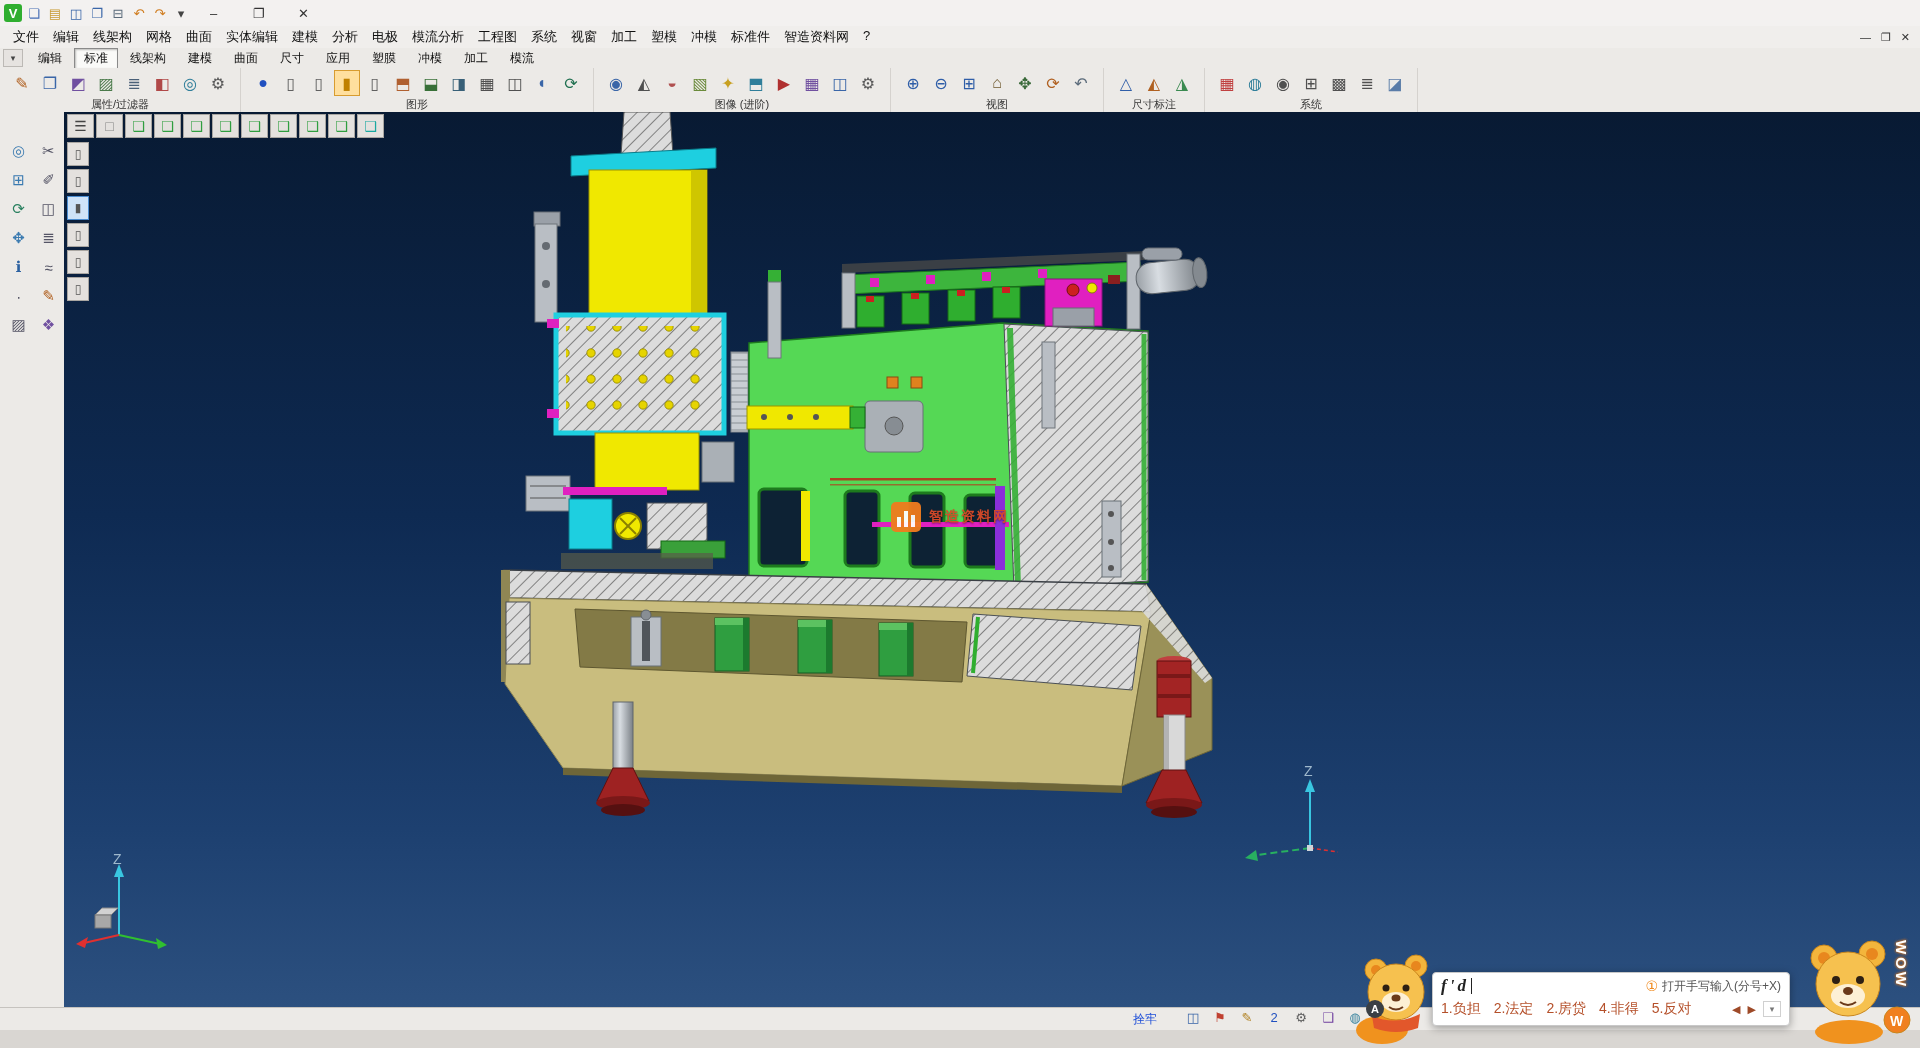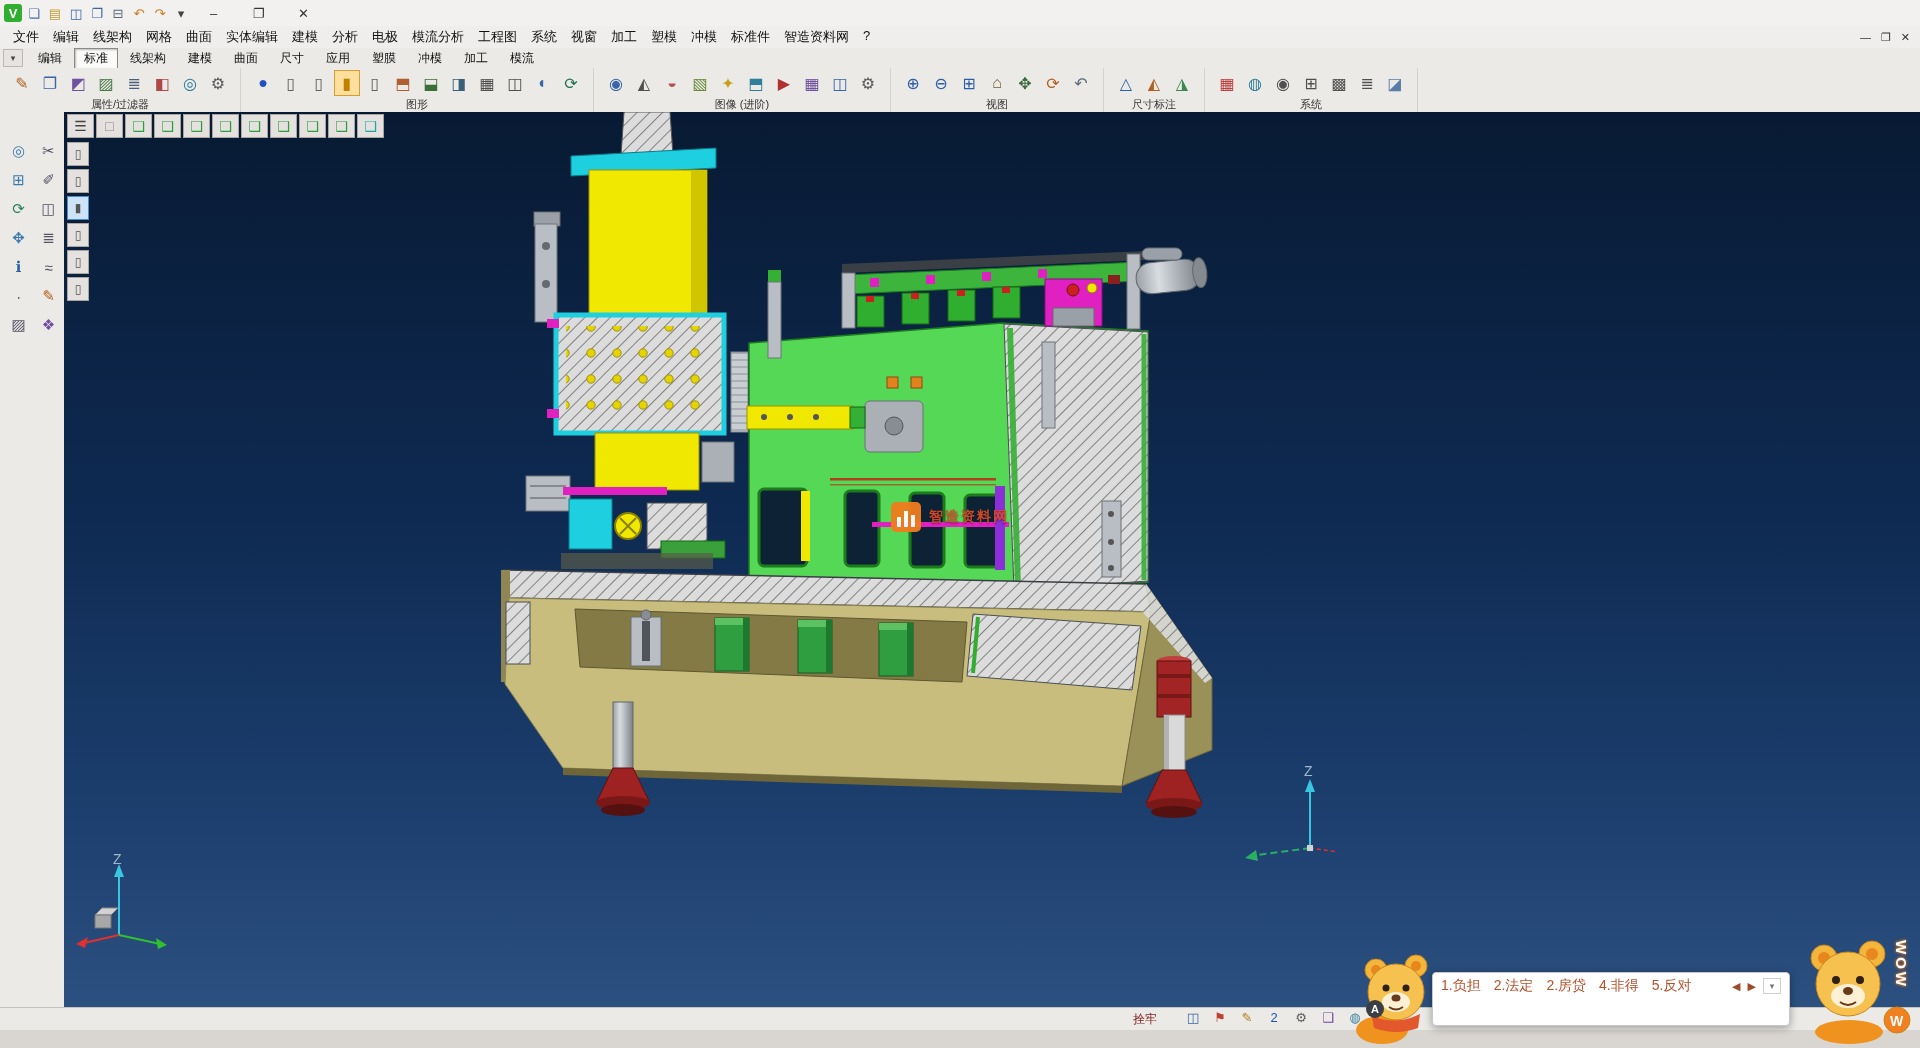--- a/index.html
+++ b/index.html
@@ -55,21 +55,21 @@
   .watermark{position:absolute;left:827px;top:390px;display:flex;align-items:center;gap:8px;opacity:.95;}
   .wm-logo{width:30px;height:30px;background:#f07c1e;border-radius:5px;display:flex;align-items:flex-end;justify-content:center;gap:3px;padding-bottom:5px;box-sizing:border-box;}
   .wm-logo i{display:block;width:4px;background:#fff;}
   .wm-logo i:nth-child(1){height:10px;}
   .wm-logo i:nth-child(2){height:16px;}
   .wm-logo i:nth-child(3){height:12px;}
   .wm-text{font-size:14px;font-weight:bold;color:#d84a28;letter-spacing:2px;text-shadow:0 1px 2px rgba(0,0,0,.45);}
 
   
   .statusbar{position:absolute;left:0;right:0;bottom:18px;height:22px;background:#eceae7;border-top:1px solid #c6c3bf;font-size:12px;}
-  .sb-lock{position:absolute;left:1133px;top:3px;color:#7f1d1d;}
+  .sb-lock{position:absolute;left:1133px;top:3px;color:#1d4ed8;}
   .sb-icons{position:absolute;left:1184px;top:2px;display:flex;gap:9px;}
   .sb-ico{width:18px;text-align:center;font-size:13px;}
   .sb-coord{position:absolute;left:1630px;top:3px;width:100px;text-align:right;color:#222;}
   .bottomstrip{position:absolute;left:0;right:0;bottom:0;height:18px;background:#d9d6d2;}
 
   
   .ime{position:absolute;left:1432px;top:972px;width:358px;height:54px;background:#fff;border:1px solid #c8c8c8;border-radius:4px;box-shadow:0 2px 8px rgba(0,0,0,.35);z-index:30;box-sizing:border-box;}
   .ime-row1{display:flex;align-items:center;padding:3px 8px 0;}
   .ime-comp{font-family:"Liberation Serif","DejaVu Serif",serif;font-style:italic;font-weight:bold;font-size:17px;color:#222;letter-spacing:3px;}
   .ime-caret{display:inline-block;width:1px;height:16px;background:#222;margin-left:2px;}
@@ -484,20 +484,28 @@
         <span class="sb-ico" style="color: rgb(32, 80, 192);">2</span>
         <span class="sb-ico" style="color: rgb(96, 96, 96);">⚙</span>
         <span class="sb-ico" style="color: rgb(112, 64, 160);">❑</span>
         <span class="sb-ico" style="color: rgb(47, 126, 154);">◍</span>
       </div>
     <span class="sb-coord">0.00</span>
   </div>
   <div class="bottomstrip"></div>
 
   <div class="ime">
+    <div class="ime-row1">
+      <span class="ime-comp">f'd</span>
+        <span class="ime-caret"></span>
+      <span class="ime-hint">
+        <span class="ime-hint-ico">①</span>
+        <span>打开手写输入(分号+X)</span>
+      </span>
+    </div>
     <div class="ime-row2">
       <div class="ime-cands">
 
       <span class="ime-cand">1.负担</span>
           <span class="ime-cand">2.法定</span>
           <span class="ime-cand">2.房贷</span>
           <span class="ime-cand">4.非得</span>
           <span class="ime-cand">5.反对</span>
         </div>
       <div class="ime-pager">

